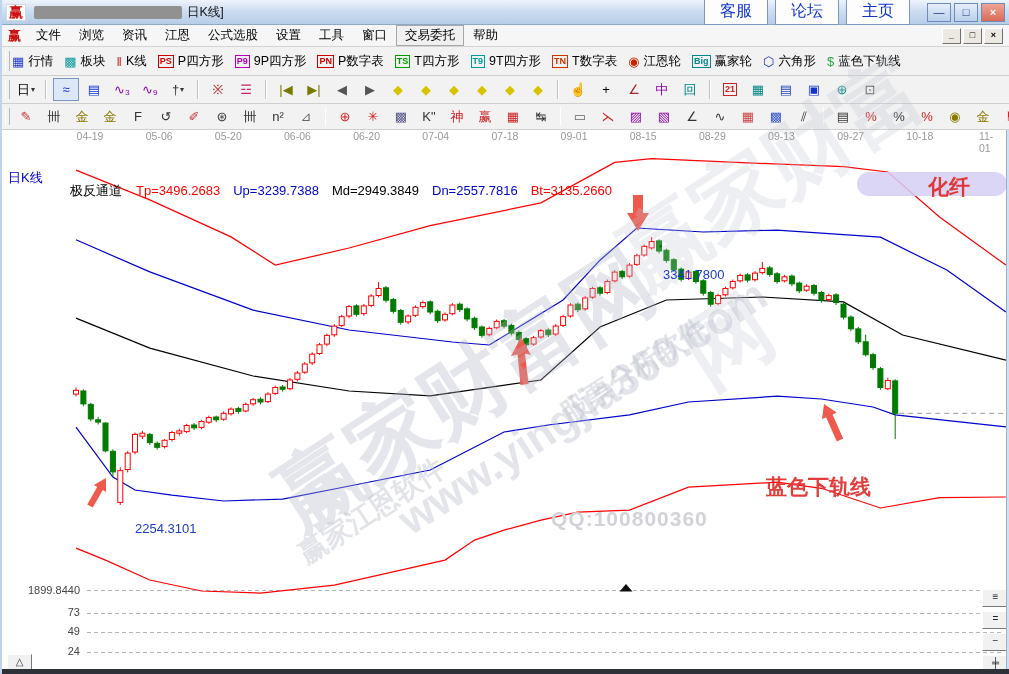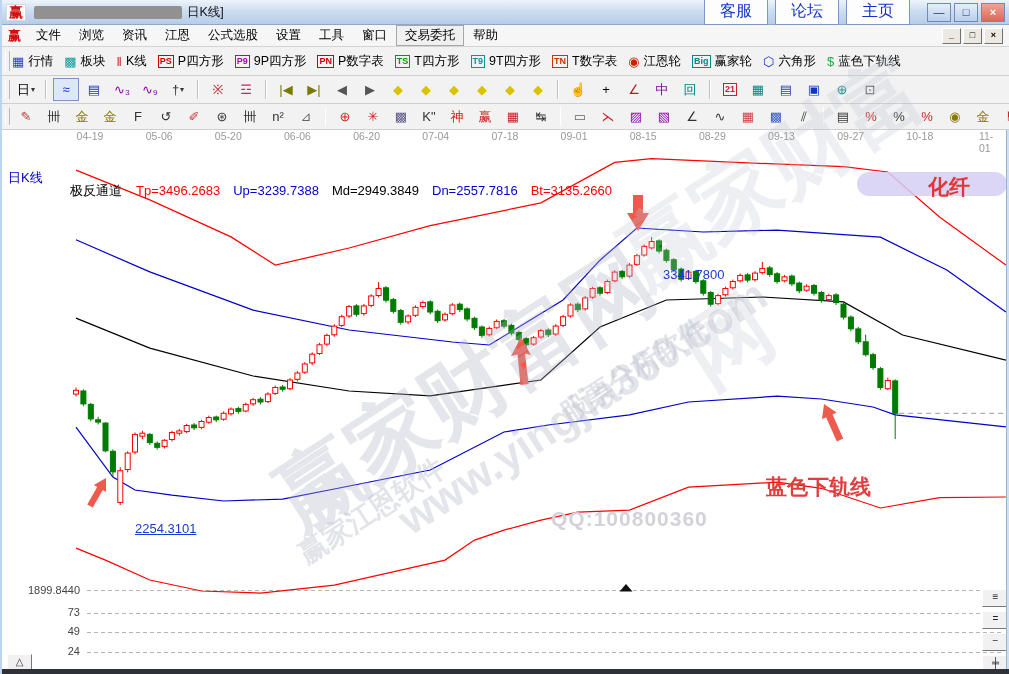--- a/index.html
+++ b/index.html
@@ -51,21 +51,21 @@
   
   .chart-region{position:absolute;left:0;top:130px;width:1004px;height:539px;background:#fff;}
   #chart-svg{position:absolute;left:0;top:0;z-index:1;pointer-events:none;}
   .overlay{position:absolute;z-index:3;white-space:nowrap;margin-top:36px;}
   .period-label{left:6px;top:133px;color:#0000cc;font-size:13px;}
   .date-label{position:absolute;top:130px;transform:translateX(-50%);color:#999;font-size:10.5px;z-index:3;}
   .indicator-row{left:68px;top:146px;font-size:13px;color:#000;}
   .indicator-row b{font-weight:normal;margin-right:14px;}
   .indicator-row span{margin-right:13px;}
   .ann-peak{left:661px;top:231px;color:#1a3acc;font-size:13px;}
-  .ann-bottom{left:133px;top:485px;color:#1a3acc;font-size:13px;text-decoration:underline;}
+  .ann-bottom{left:133px;top:485px;color:#1a3acc;font-size:13px;}
   .ann-rail{left:764px;top:437px;color:#e23d3d;font-size:21px;font-weight:bold;}
   .ann-qq{left:549px;top:471px;color:#d2d2da;font-size:21px;font-weight:bold;letter-spacing:1px;}
   .sector-pill{left:855px;top:136px;width:150px;height:24px;background:rgba(213,207,243,.85);
     border-radius:12px;filter:blur(.4px);z-index:2;}
   .ann-sector{left:926px;top:137px;color:#e03636;font-size:21px;font-weight:bold;z-index:3;}
   .wm{position:absolute;z-index:2;pointer-events:none;font-weight:bold;}
   .wm-main{left:248px;top:332px;font-size:86px;color:rgba(178,182,197,.34);transform:rotate(-33deg);}
   .wm-main2{left:628px;top:96px;font-size:86px;color:rgba(192,196,210,.28);transform:rotate(-33deg);}
   .wm-url{left:366px;top:382px;font-size:44px;color:rgba(182,187,200,.38);transform:rotate(-33deg);}
   .wm-soft{left:286px;top:492px;font-size:28px;color:rgba(186,190,202,.42);transform:rotate(-33deg);}

